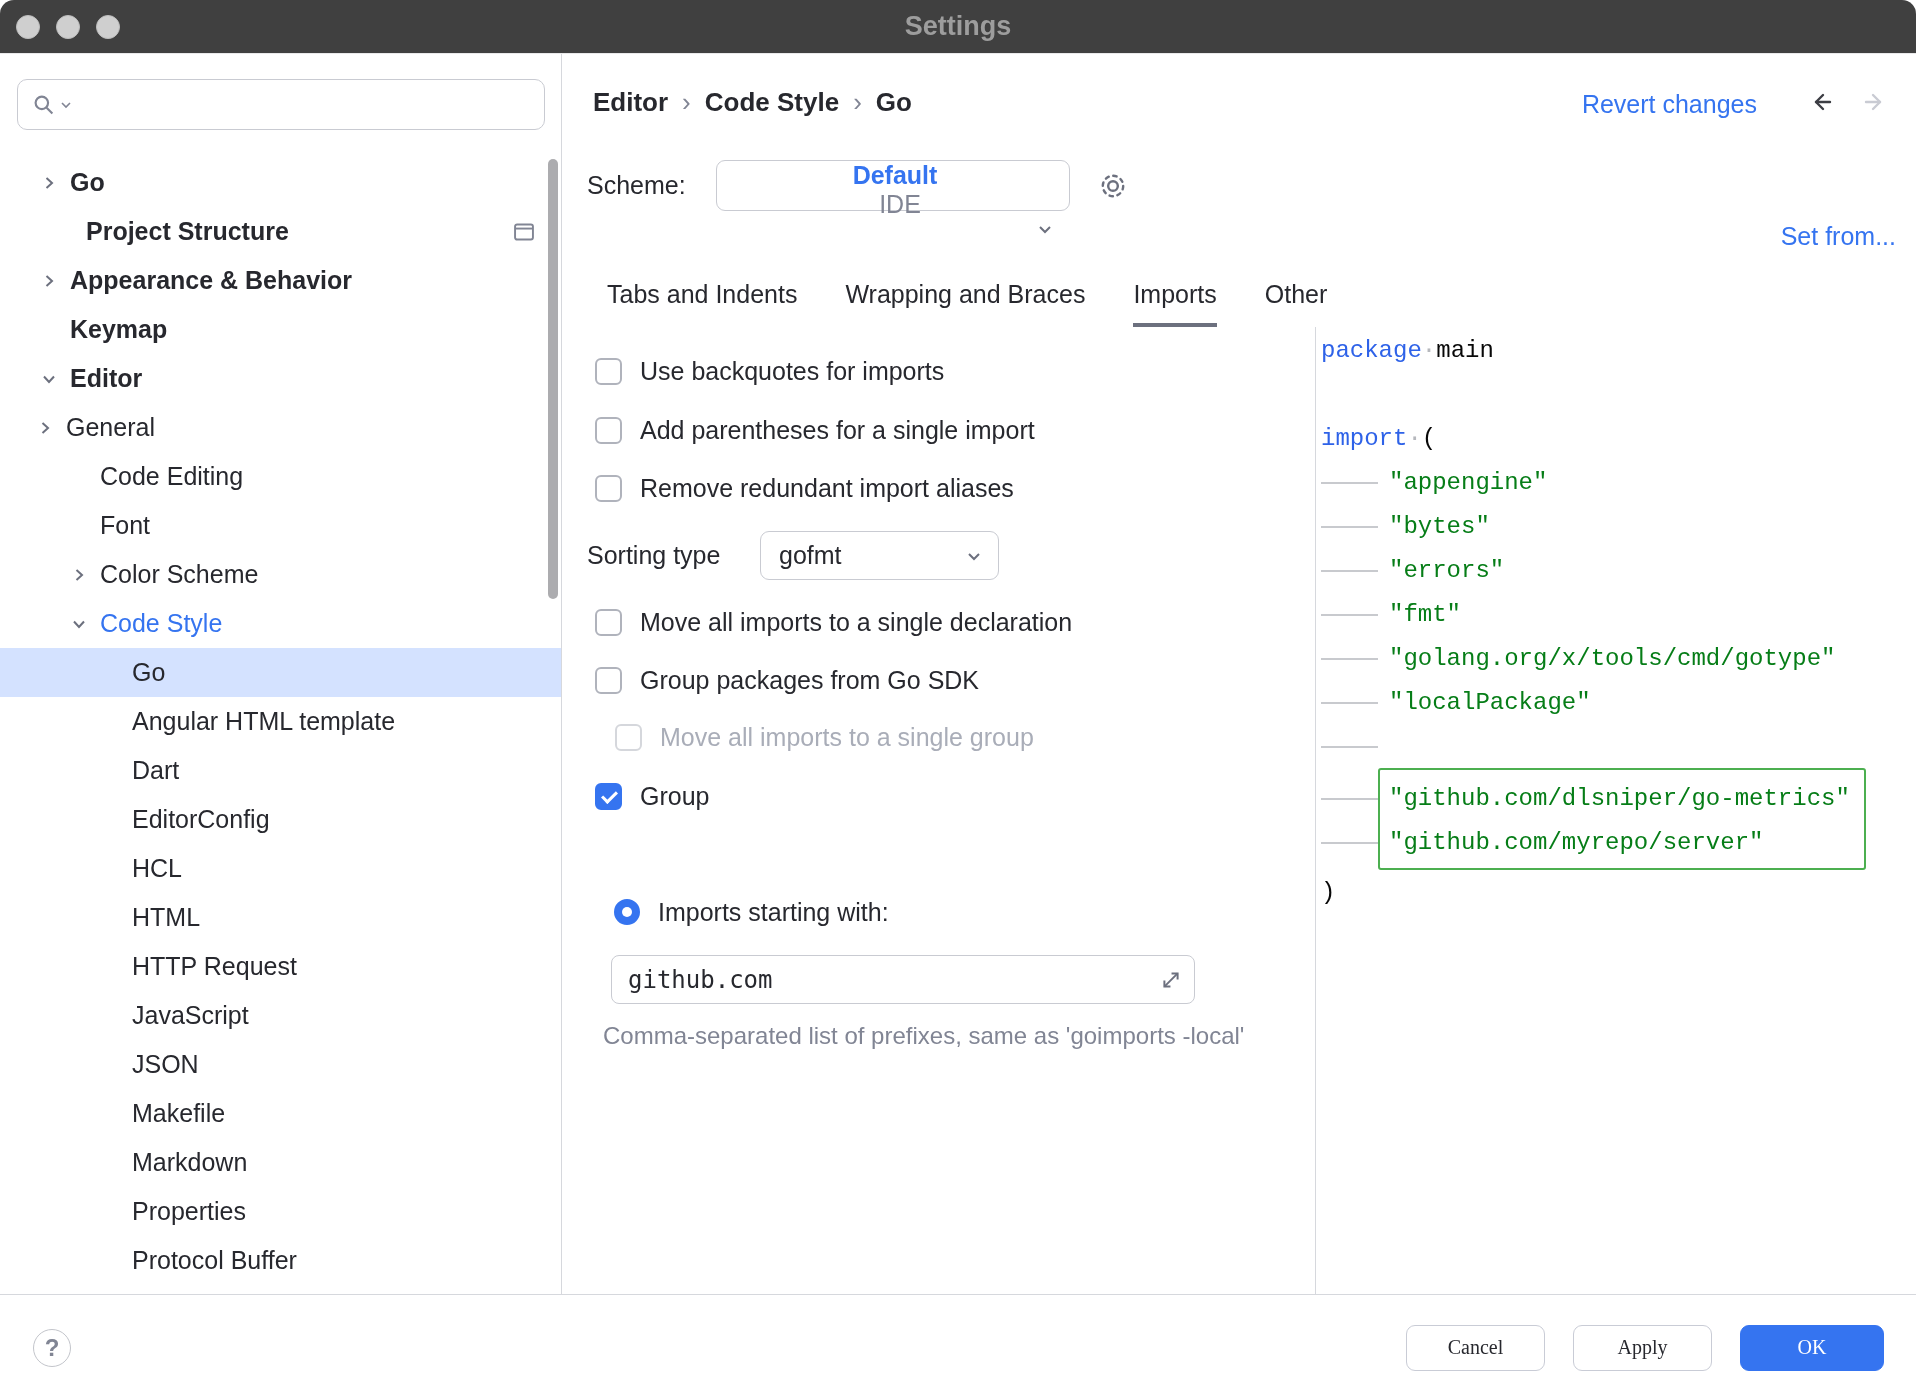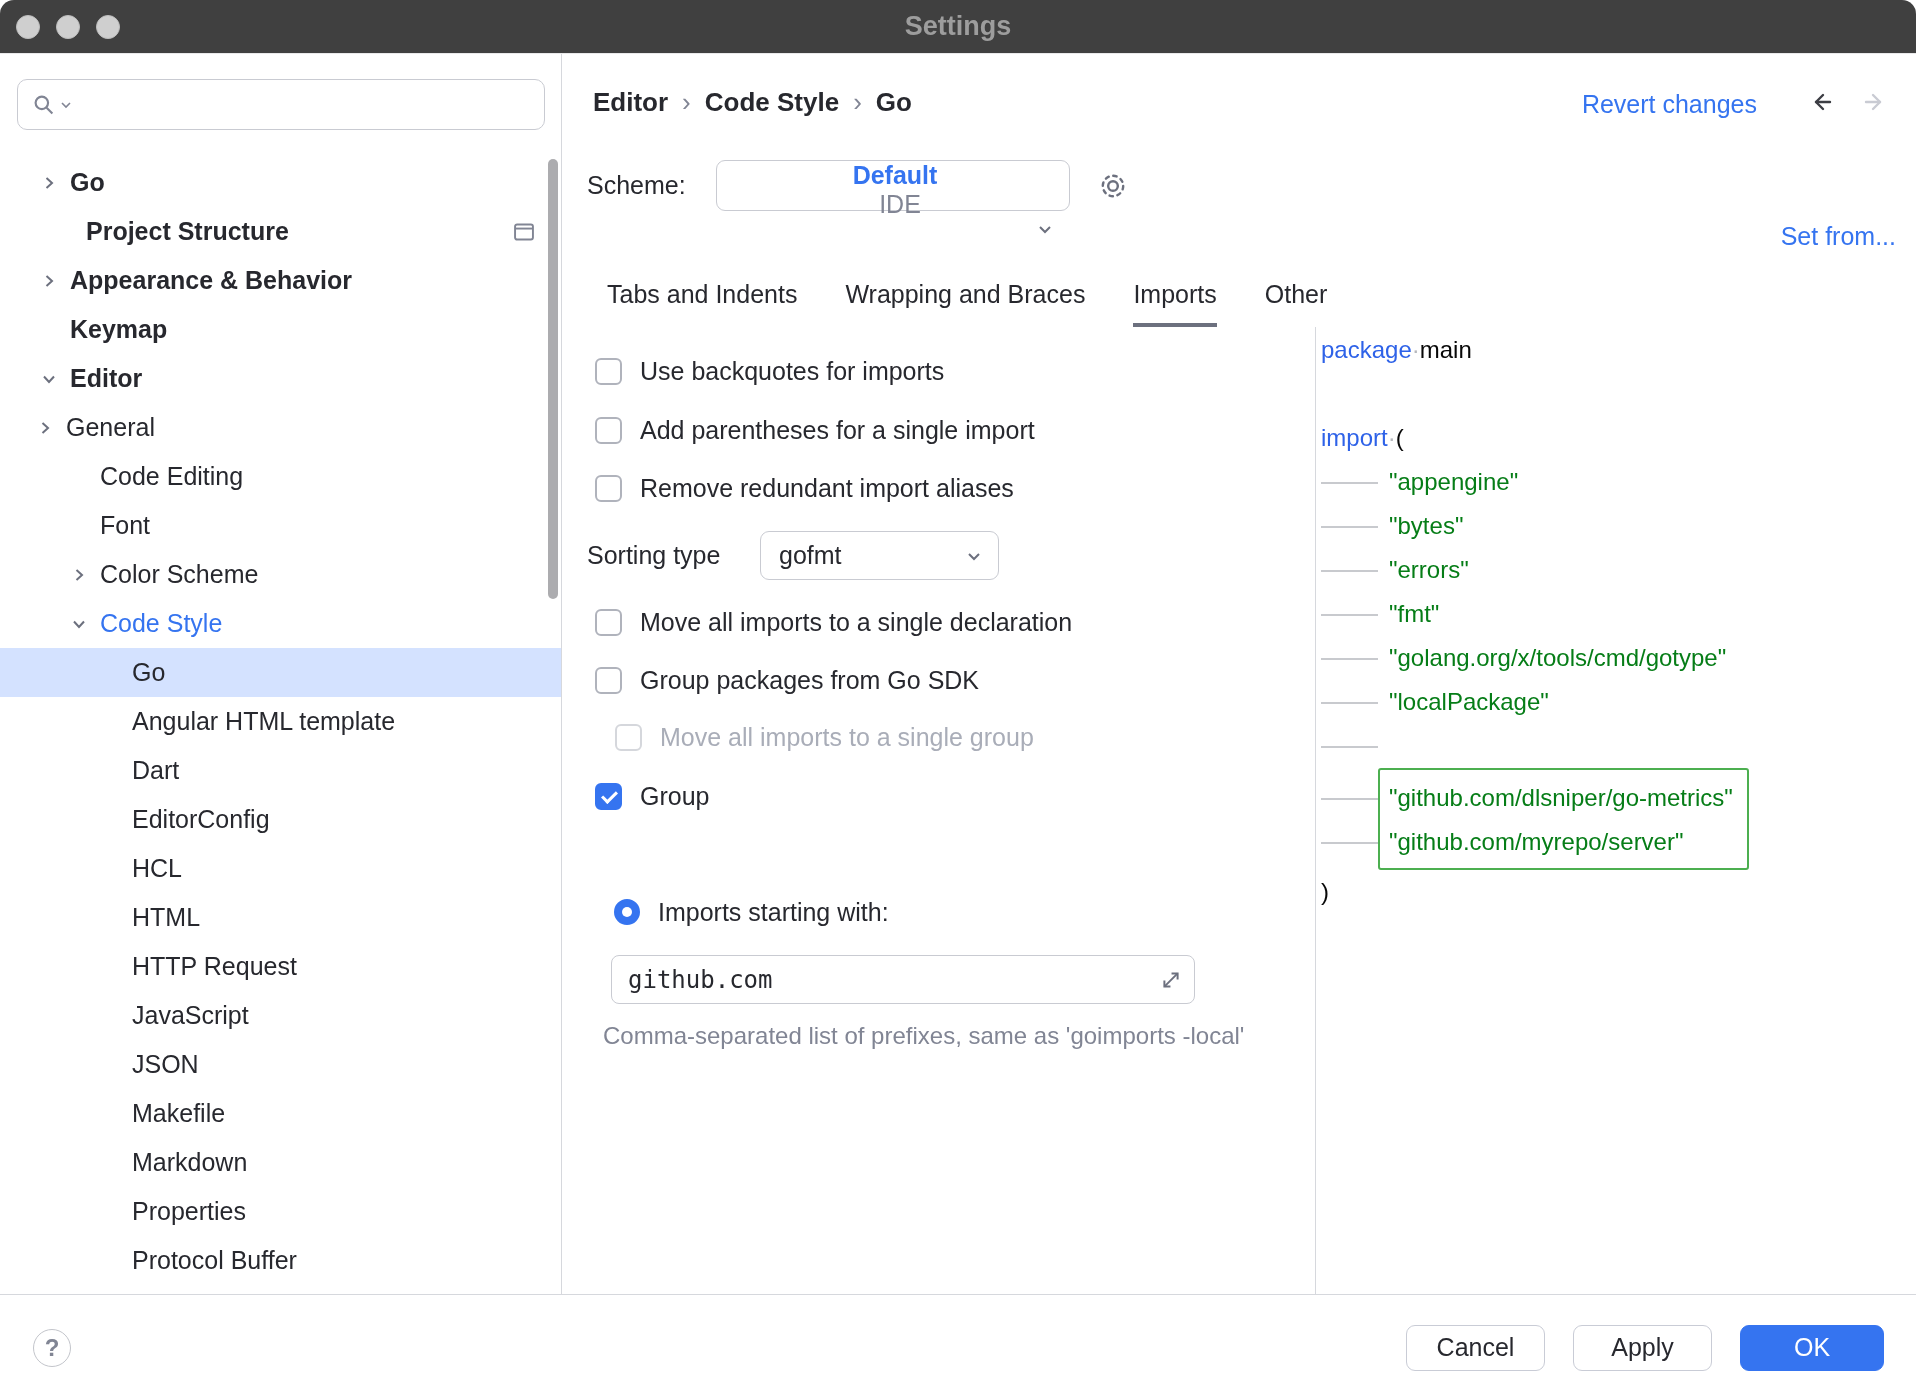--- a/index.html
+++ b/index.html
@@ -63,39 +63,39 @@
   .cb.checked::after { content:''; position:absolute; left:5px; top:6px; width:12px; height:6px; border-left:3px solid #fff; border-bottom:3px solid #fff; transform:rotate(-45deg); }
   .radio { width:26px; height:26px; flex:none; border-radius:50%; background:#fff; border:2px solid #B0B3BC; position:relative; }
   .radio.selected { background:var(--accent,#3574F0); border-color:var(--accent,#3574F0); }
   .radio.selected::after { content:''; position:absolute; left:6px; top:6px; width:10px; height:10px; border-radius:50%; background:#fff; }
   .sorting-dd { position:absolute; left:173px; top:1px; width:239px; height:49px; }
   .text-input { position:absolute; display:flex; align-items:center; border:1.5px solid #C9CBD2; border-radius:8px; padding:0 12px 0 16px; font-family:"DejaVu Sans Mono",monospace; font-size:24px; background:#fff; }
   .expand-icon { margin-left:auto; display:flex; cursor:pointer; }
   .hint { position:absolute; font-size:24px; color:var(--hint,#818594); white-space:nowrap; }
 
   
-  .preview-pane { flex:1; border-left:1px solid #D6D8DD; padding-top:1px; font-family:Liberation Sans, sans-serif; font-size:24px; color:#080808; overflow:hidden; }
+  .preview-pane { flex:1; border-left:1px solid #D6D8DD; padding-top:1px; font-family:Liberation Mono, monospace; font-size:24px; color:#080808; overflow:hidden; }
   .code-line { height:44px; display:flex; align-items:center; padding-left:5px; white-space:pre; }
   .tok-kw { color:var(--keyword,#2E62E8); }
   .tok-str { color:var(--string,#067D17); }
   .tok-plain { color:#080808; }
   .tok-ws { color:#B6B8BD; }
   .tab-guide { width:57px; height:44px; flex:none; position:relative; margin-right:11px; }
   .tab-guide::after { content:''; position:absolute; left:0; right:0; top:50%; border-top:2px solid #C8CACE; }
   .code-group { display:flex; }
   .group-guides { width:62px; flex:none; padding-top:8px; }
   .group-guides .code-line .tab-guide { margin-right:0; }
   .group-box { border:2px solid var(--group-border,#4CAF50); border-radius:3px; padding:6px 14px 4px 9px; align-self:flex-start; }
   .group-box .code-line { padding-left:0; }
 
   
   .footer { position:absolute; left:0; right:0; bottom:0; height:106px; border-top:1px solid #D6D8DD; display:flex; align-items:center; background:#fff; }
   .help-circle { width:38px; height:38px; border-radius:50%; border:1.5px solid #C3C5CB; color:#818594; font-size:24px; font-weight:700; display:flex; align-items:center; justify-content:center; margin-left:33px; cursor:pointer; }
   .footer-buttons { margin-left:auto; margin-right:32px; display:flex; gap:28px; }
-  .btn { height:46px; min-width:139px; padding:0 20px; border-radius:9px; border:1.5px solid #C9CCD6; background:#fff; font-size:25px; color:#27282E; display:flex; align-items:center; justify-content:center; cursor:pointer; font-family:Liberation Sans, sans-serif; }
+  .btn { height:46px; min-width:139px; padding:0 20px; border-radius:9px; border:1.5px solid #C9CCD6; background:#fff; font-size:20px; color:#27282E; display:flex; align-items:center; justify-content:center; cursor:pointer; font-family:Liberation Serif, serif; }
   .btn.primary { background:var(--accent,#3574F0); border-color:var(--accent,#3574F0); color:#fff; min-width:144px; }
 </style>
 <title>Settings</title></head>
 <body>
 
 <div class="window">
 
   <div class="titlebar">
     <div class="traffic">
       <span></span>

